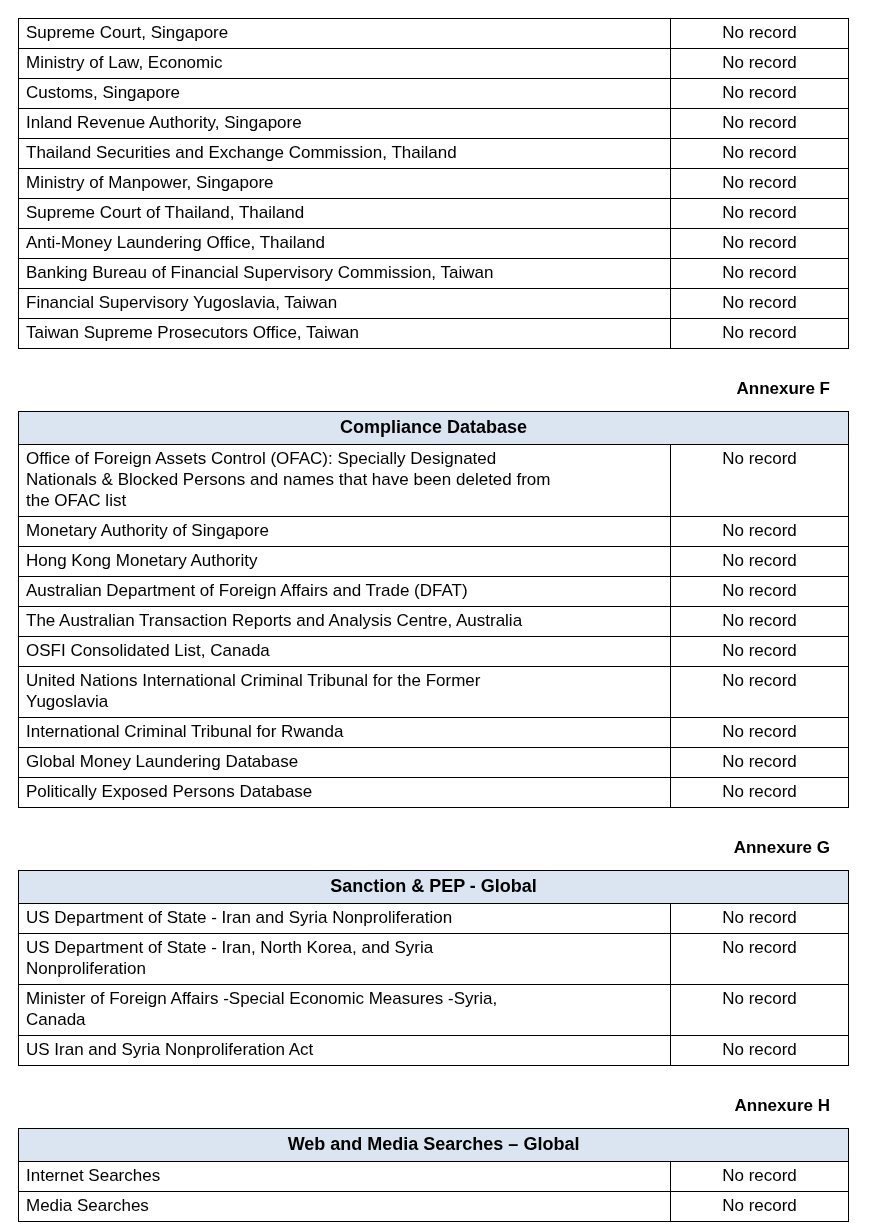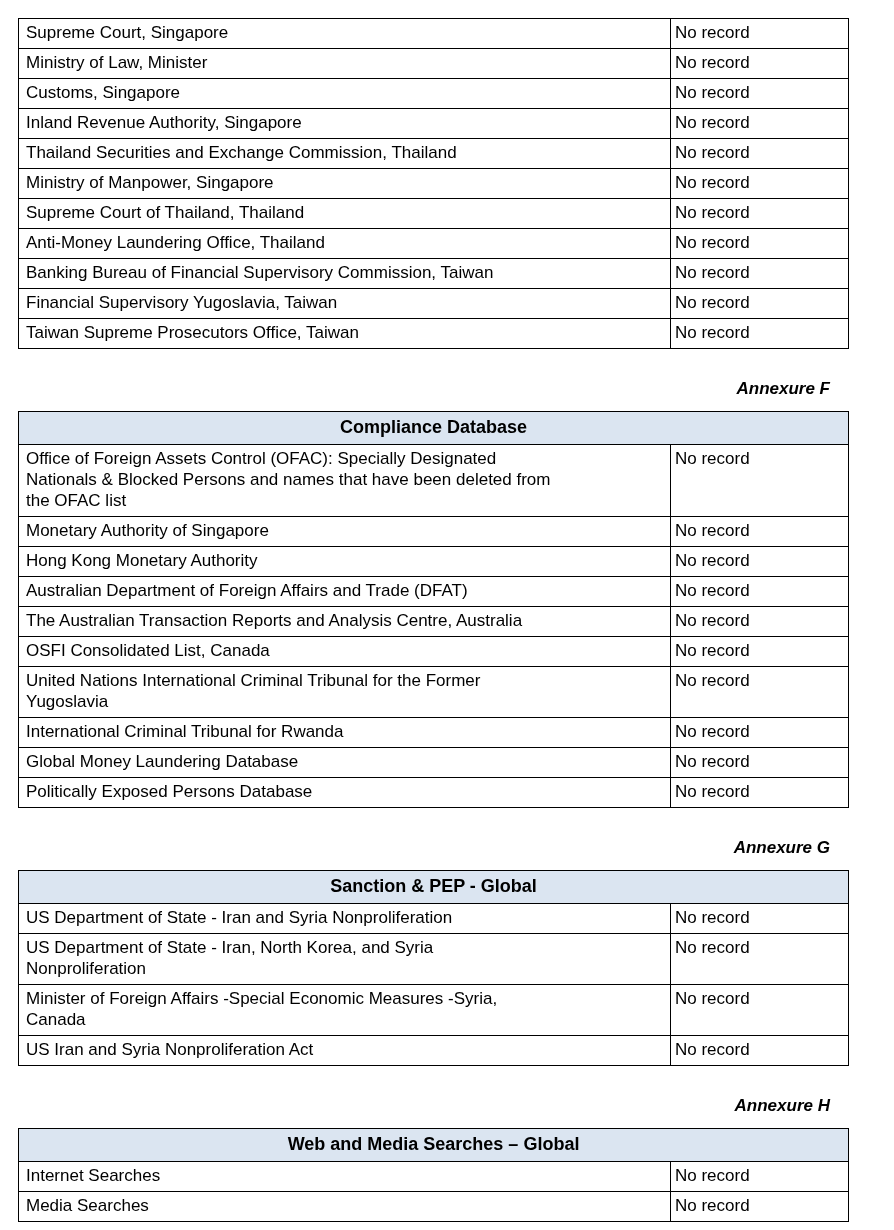--- a/index.html
+++ b/index.html
@@ -38,52 +38,52 @@
     padding: 5px 4px 6px 4px;
   }
   td.source-cell {
     font-size: 17px;
     padding: 3px 8px 5px 7px;
     line-height: 21px;
     white-space: pre-wrap;
   }
   td.result-cell {
     font-size: 17px;
+    text-align: center;
     padding: 3px 4px 5px 4px;
     line-height: 21px;
   }
   .annexure {
     width: 830px;
     margin-left: 38px;
     margin-top: 30px;
     margin-bottom: 12px;
     padding-right: 38px;
     text-align: right;
     font-weight: bold;
     font-size: 17px;
-    font-style: italic;
   }
 </style>
 </head>
 <body>
 
 <div class="page">
 
   <table class="results-table">
     <colgroup>
         <col class="col-source">
         <col class="col-result">
       </colgroup>
     <tbody>
       <tr>
         <td class="source-cell">Supreme Court, Singapore</td>
         <td class="result-cell">No record</td>
       </tr>
       <tr>
-        <td class="source-cell">Ministry of Law, Minister</td>
+        <td class="source-cell">Ministry of Law, Economic</td>
         <td class="result-cell">No record</td>
       </tr>
       <tr>
         <td class="source-cell">Customs, Singapore</td>
         <td class="result-cell">No record</td>
       </tr>
       <tr>
         <td class="source-cell">Inland Revenue Authority, Singapore</td>
         <td class="result-cell">No record</td>
       </tr>

